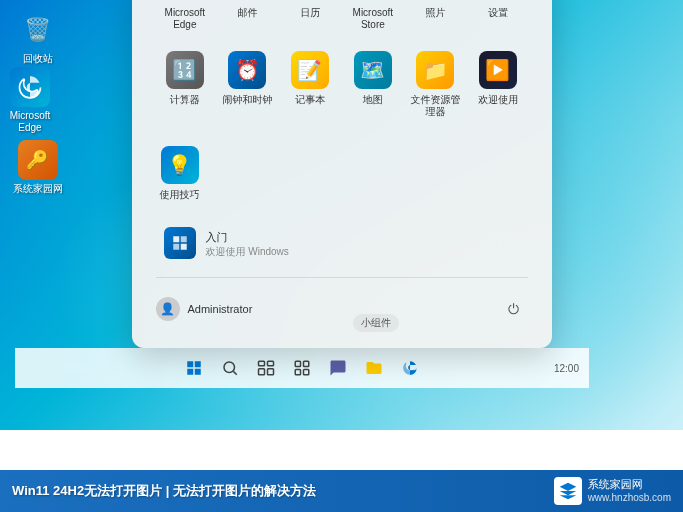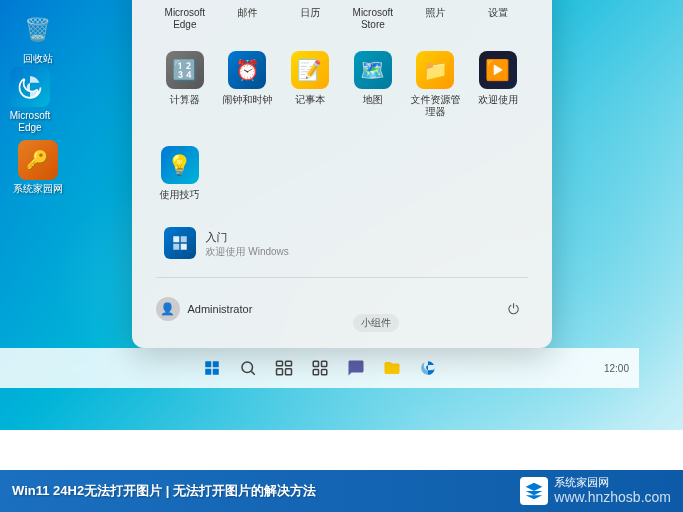--- a/index.html
+++ b/index.html
@@ -67,31 +67,31 @@
       text-shadow: 1px 1px 2px rgba(0,0,0,0.5);
       line-height: 1.2;
     }
 
     .icon-recycle { top: 10px; left: 8px; }
     .icon-edge { top: 67px; left: 0; }
     .icon-activation { top: 140px; left: 8px; }
 
     
     .taskbar {
-      width: 639px;
+      width: 574px;
       height: 40px;
       background: rgba(255,255,255,0.85);
       backdrop-filter: blur(20px);
       display: flex;
       align-items: center;
       justify-content: flex-end;
       padding: 0 10px;
       position: absolute;
       bottom: 42px;
-      left: 0;
+      left: 15px;
     }
     .taskbar-center {
       display: flex;
       align-items: center;
       gap: 4px;
       position: absolute;
       left: 50%;
       transform: translateX(-50%);
     }
     .taskbar-icon {
@@ -286,21 +286,21 @@
       display: flex;
       align-items: center;
       justify-content: center;
     }
     .logo-text {
       color: white;
       font-size: 11px;
       line-height: 1.2;
     }
     .logo-domain {
-      font-size: 14px;
+      font-size: 10px;
       color: rgba(255,255,255,0.8);
     }
   </style>
 </head>
 <body>
 
 <div class="desktop">
   <div class="wave1 wave-shape"></div>
   <div class="wave2 wave-shape"></div>
   <div class="wave3 wave-shape"></div>

